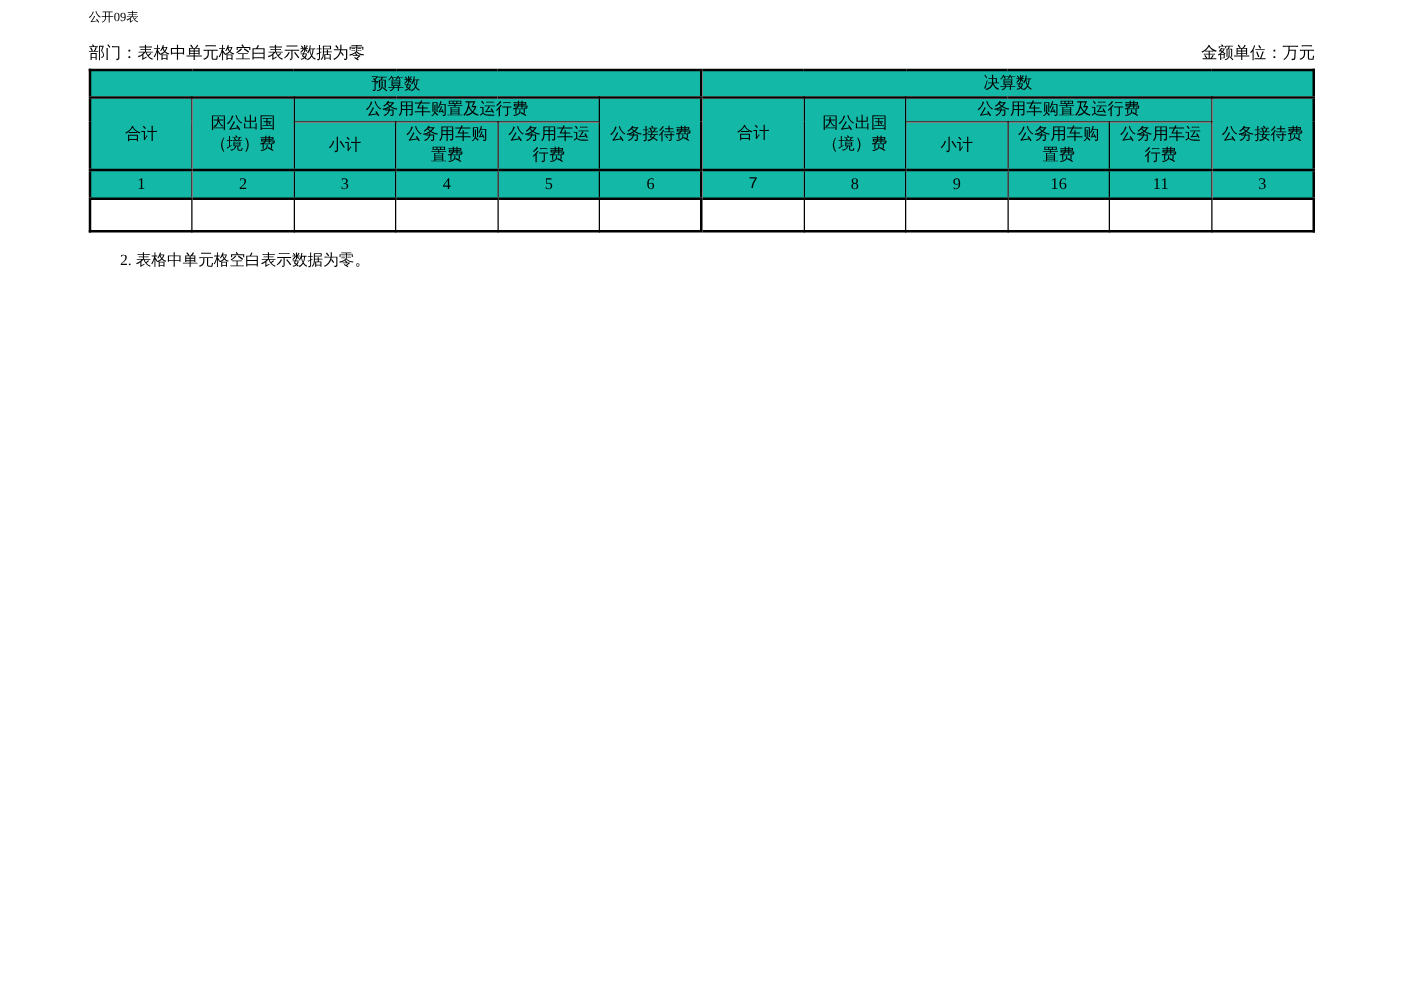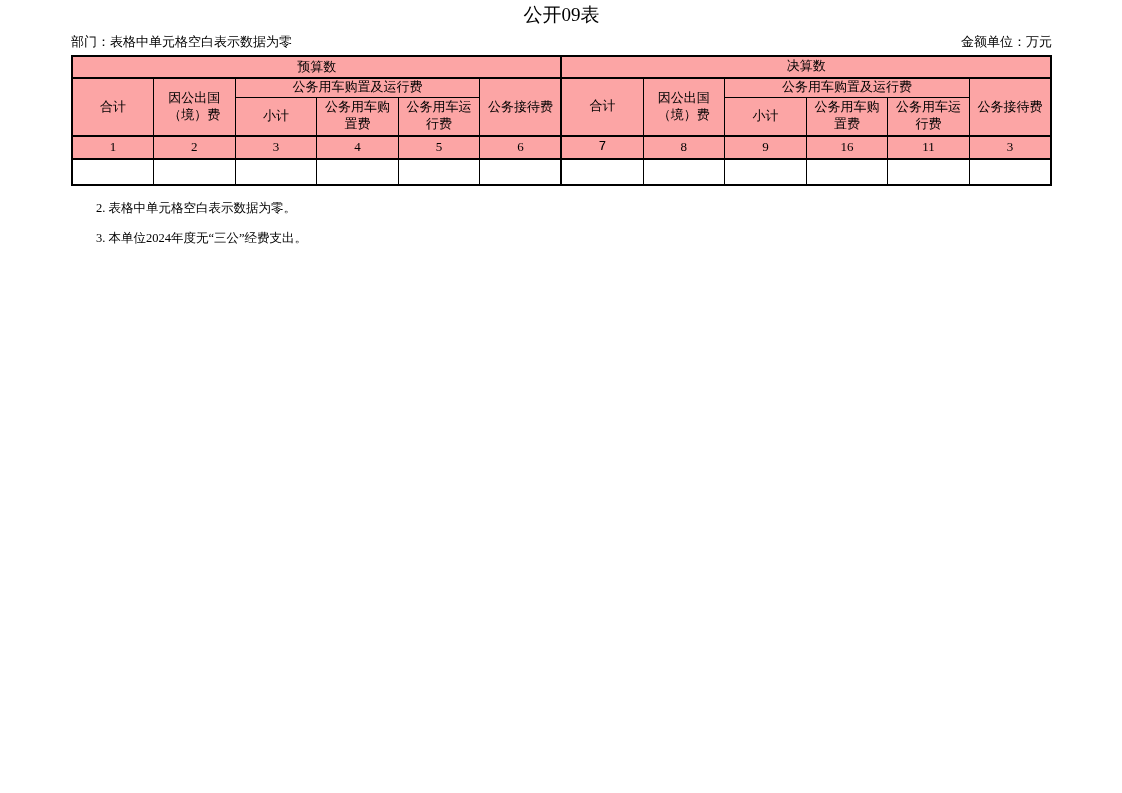--- a/index.html
+++ b/index.html
@@ -21,22 +21,22 @@
     margin-top: 36px;
     text-align: center;
     font-size: 23px;
     font-weight: bold;
     letter-spacing: 2px;
     line-height: 28px;
   }
   .doc-code-row {
     width: 981px;
     margin: 7px auto 0 71px;
-    text-align: center;
-    font-size: 19px;
+    text-align: left;
+    font-size: 10px;
     line-height: 16px;
   }
   .meta-row {
     width: 981px;
     margin: 11px 0 0 71px;
     display: flex;
     justify-content: space-between;
     font-size: 13px;
     line-height: 16px;
   }
@@ -50,21 +50,21 @@
   }
   .fin-table th, .fin-table td {
     border: 1px solid #000;
     padding: 0 2px;
     text-align: center;
     vertical-align: middle;
     font-weight: normal;
     line-height: 1.3;
     overflow: hidden;
   }
-  .fin-table thead th { background: #fca5a5; }
+  .fin-table thead th { background: #14b8a6; }
   tr.r-sec  { height: 22px; }
   tr.r-grp  { height: 19px; }
   tr.r-sub  { height: 39px; }
   tr.r-num  { height: 23px; }
   tr.r-data { height: 26px; }
   tr.r-sec th { border-bottom: 2px solid #000; }
   tr.r-num th { border-top: 2px solid #000; border-bottom: 2px solid #000; }
   tr.r-data td { background: #ffffff; }
   .mid { border-left: 2px solid #000 !important; font-family: Liberation Mono, monospace; }
   .notes {
@@ -157,16 +157,15 @@
         <td></td>
         <td></td>
         <td></td>
         <td></td>
       </tr>
     </tbody>
   </table>
 
   <div class="notes">
     <div class="note-indent">2. 表格中单元格空白表示数据为零。</div>
-    <div class="note-indent">3. 本单位2024年度无“三公”经费支出。</div>
   </div>
 
 </div>
 
 </body></html>

